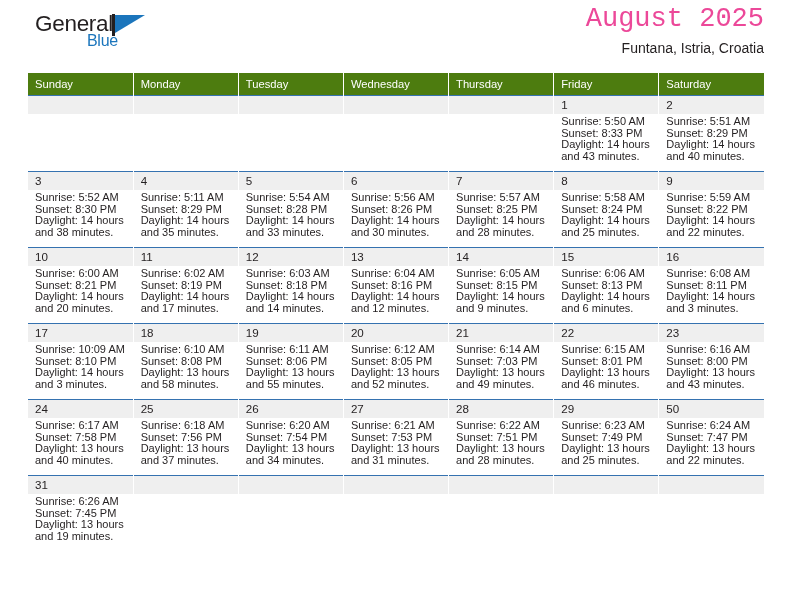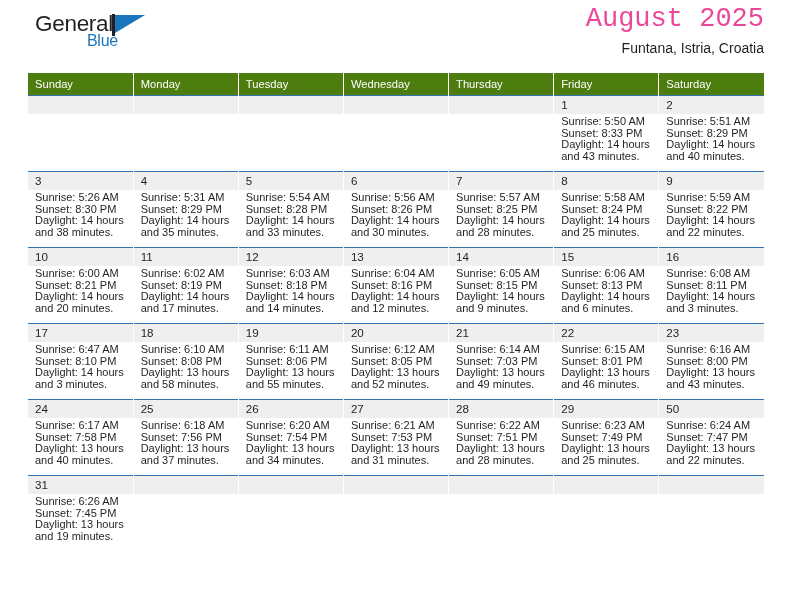--- a/index.html
+++ b/index.html
@@ -226,32 +226,32 @@
                 <div>and 40 minutes.</div>
               </div>
             </div>
           </td>
         </tr>
         <tr>
           <td>
             <div class="cell">
               <div class="daynum">3</div>
               <div class="info">
-                <div>Sunrise: 5:26 AM</div>
+                <div>Sunrise: 5:52 AM</div>
                 <div>Sunset: 8:30 PM</div>
                 <div>Daylight: 14 hours</div>
                 <div>and 38 minutes.</div>
               </div>
             </div>
           </td>
           <td>
             <div class="cell">
               <div class="daynum">4</div>
               <div class="info">
-                <div>Sunrise: 5:31 AM</div>
+                <div>Sunrise: 5:11 AM</div>
                 <div>Sunset: 8:29 PM</div>
                 <div>Daylight: 14 hours</div>
                 <div>and 35 minutes.</div>
               </div>
             </div>
           </td>
           <td>
             <div class="cell">
               <div class="daynum">5</div>
               <div class="info">
@@ -384,21 +384,21 @@
                 <div>and 3 minutes.</div>
               </div>
             </div>
           </td>
         </tr>
         <tr>
           <td>
             <div class="cell">
               <div class="daynum">17</div>
               <div class="info">
-                <div>Sunrise: 6:47 AM</div>
+                <div>Sunrise: 10:09 AM</div>
                 <div>Sunset: 8:10 PM</div>
                 <div>Daylight: 14 hours</div>
                 <div>and 3 minutes.</div>
               </div>
             </div>
           </td>
           <td>
             <div class="cell">
               <div class="daynum">18</div>
               <div class="info">

